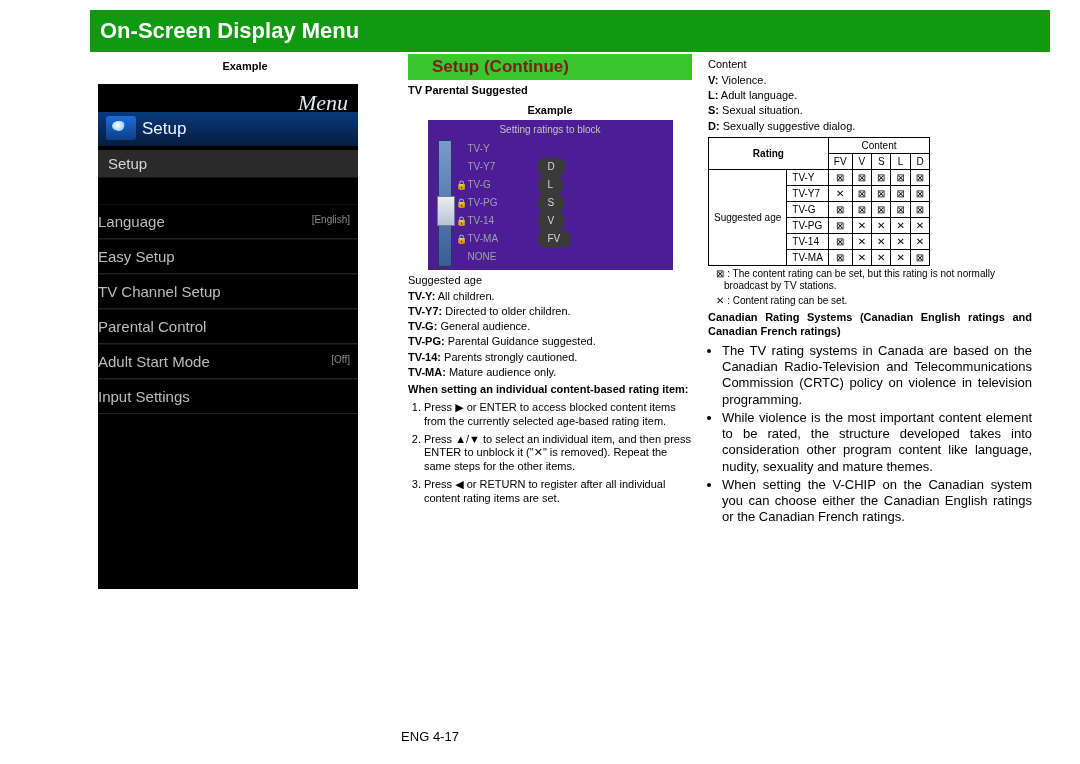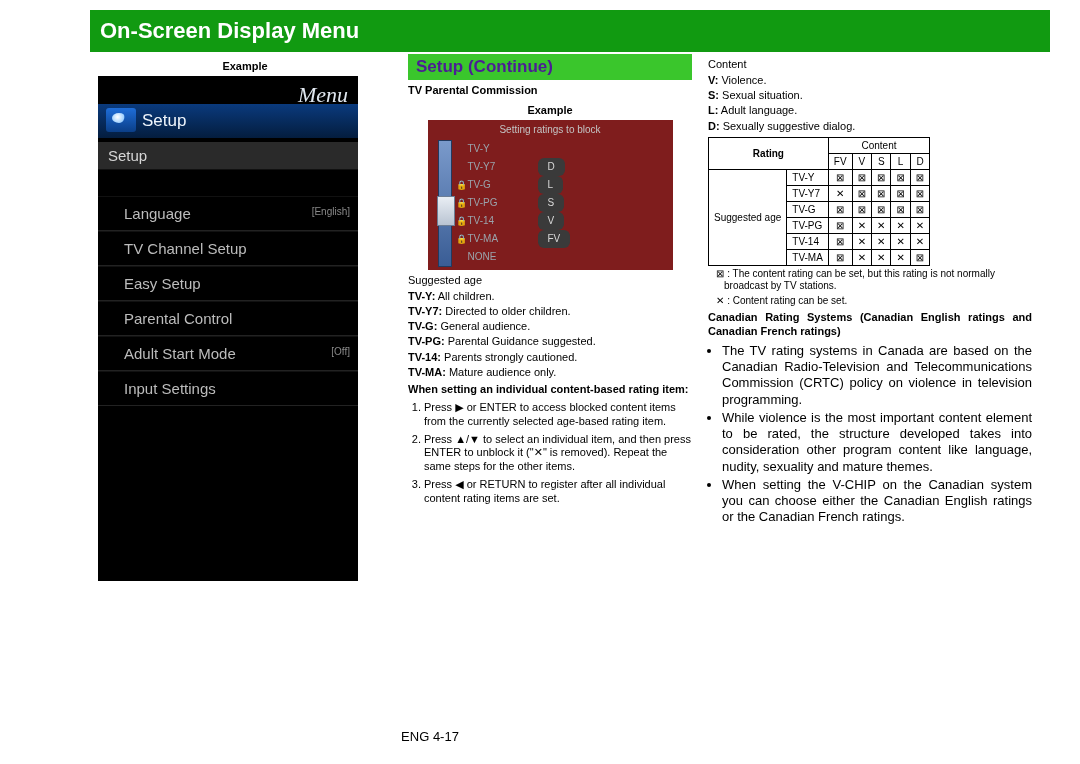--- a/index.html
+++ b/index.html
@@ -36,44 +36,44 @@
     min-width: 0;
     padding: 0 8px;
     box-sizing: border-box;
   }
   .col-left { flex: 0 0 310px; }
   .col-mid  { flex: 0 0 300px; }
   .col-right{ flex: 0 0 340px; }
 
   .section-label {
     background: #3ac62c;
-    color: #4c1d95;
+    color: #7f1d1d;
     font-size: 17px;
     font-weight: bold;
-    padding: 3px 8px;
+    padding: 3px 24px;
     margin-bottom: 4px;
   }
 
   .bold-center {
     text-align: center;
     font-weight: bold;
     font-size: 11px;
     margin: 6px 0 4px;
   }
   .bold { font-weight: bold; }
   .small { font-size: 11px; line-height: 1.25; }
 
   
   .tv-menu {
     background: #000;
     width: 260px;
     height: 505px;
     color: #c8c8c8;
     position: relative;
-    margin-top: 4px;
+    margin-top: 12px;
   }
   .tv-menu .menu-title {
     position: absolute;
     right: 10px; top: 6px;
     font-size: 22px;
     color: #dfe6ee;
     font-family: Georgia, serif;
     font-style: italic;
   }
   .tv-menu .setup-hdr {
@@ -117,37 +117,36 @@
     border-bottom: 1px solid #111;
   }
   .tv-menu .items {
     position: absolute;
     left: 0; top: 120px;
     width: 100%;
   }
   .tv-menu .item {
     height: 33px;
     line-height: 33px;
-    padding-left: 26px;
     font-size: 15px;
     color: #bcbcbc;
     border-top: 1px solid #111;
     border-bottom: 1px solid #222;
     position: relative;
   }
   .tv-menu .item .right-note {
     position: absolute;
     right: 8px; bottom: 2px;
     font-size: 10px;
     color: #8a8a8a;
   }
 
   
   .ratings-shot {
-    background:#7f1d1d;
+    background:#4c1d95;
     width:245px;
     height:150px;
     margin:4px auto 4px;
     position:relative;
     color:#c4c4c4;
     font-size:10px;
   }
   .ratings-shot .title {
     text-align:center;
     padding-top:4px;
@@ -263,42 +262,42 @@
           <span class="setup-icon"></span>
           <span>Setup</span>
         </div>
         <div class="sub-setup">Setup</div>
         <div class="items">
           <div class="item">
             <span>Language</span>
             <span class="right-note">[English]</span>
           </div>
           <div class="item">
+            <span>Easy Setup</span>
+          </div>
+          <div class="item">
             <span>TV Channel Setup</span>
-          </div>
-          <div class="item">
-            <span>Easy Setup</span>
           </div>
           <div class="item">
             <span>Parental Control</span>
           </div>
           <div class="item">
             <span>Adult Start Mode</span>
             <span class="right-note">[Off]</span>
           </div>
           <div class="item">
             <span>Input Settings</span>
           </div>
         </div>
       </div>
     </div>
 
     <div class="col col-mid">
       <div class="section-label">Setup (Continue)</div>
-      <div class="small bold-black">TV Parental Commission</div>
+      <div class="small bold-black">TV Parental Suggested</div>
       <div class="bold-center">Example</div>
 
       <div class="ratings-shot">
         <div class="title">Setting ratings to block</div>
         <div class="slider">
             <div class="knob"></div>
           </div>
         <div class="rows">
           <div class="row">
               <span class="lock"></span>
@@ -351,22 +350,22 @@
         <li>Press ▶ or ENTER to access blocked content items from the currently selected age-based rating item.</li>
         <li>Press ▲/▼ to select an individual item, and then press ENTER to unblock it ("✕" is removed). Repeat the same steps for the other items.</li>
         <li>Press ◀ or RETURN to register after all individual content rating items are set.</li>
       </ol>
     </div>
 
     <div class="col col-right">
       <div class="small" style="margin-top:4px">Content</div>
       <div>
         <div class="small legend-line"><span class="bold">V:</span><span> Violence.</span></div>
+        <div class="small legend-line"><span class="bold">L:</span><span> Adult language.</span></div>
         <div class="small legend-line"><span class="bold">S:</span><span> Sexual situation.</span></div>
-        <div class="small legend-line"><span class="bold">L:</span><span> Adult language.</span></div>
         <div class="small legend-line"><span class="bold">D:</span><span> Sexually suggestive dialog.</span></div>
       </div>
 
       <table class="content-tbl">
         <tbody>
             <tr>
           <td rowspan="2" colspan="2" class="bold">Rating</td>
           <td colspan="5">Content</td>
         </tr>
         <tr>

